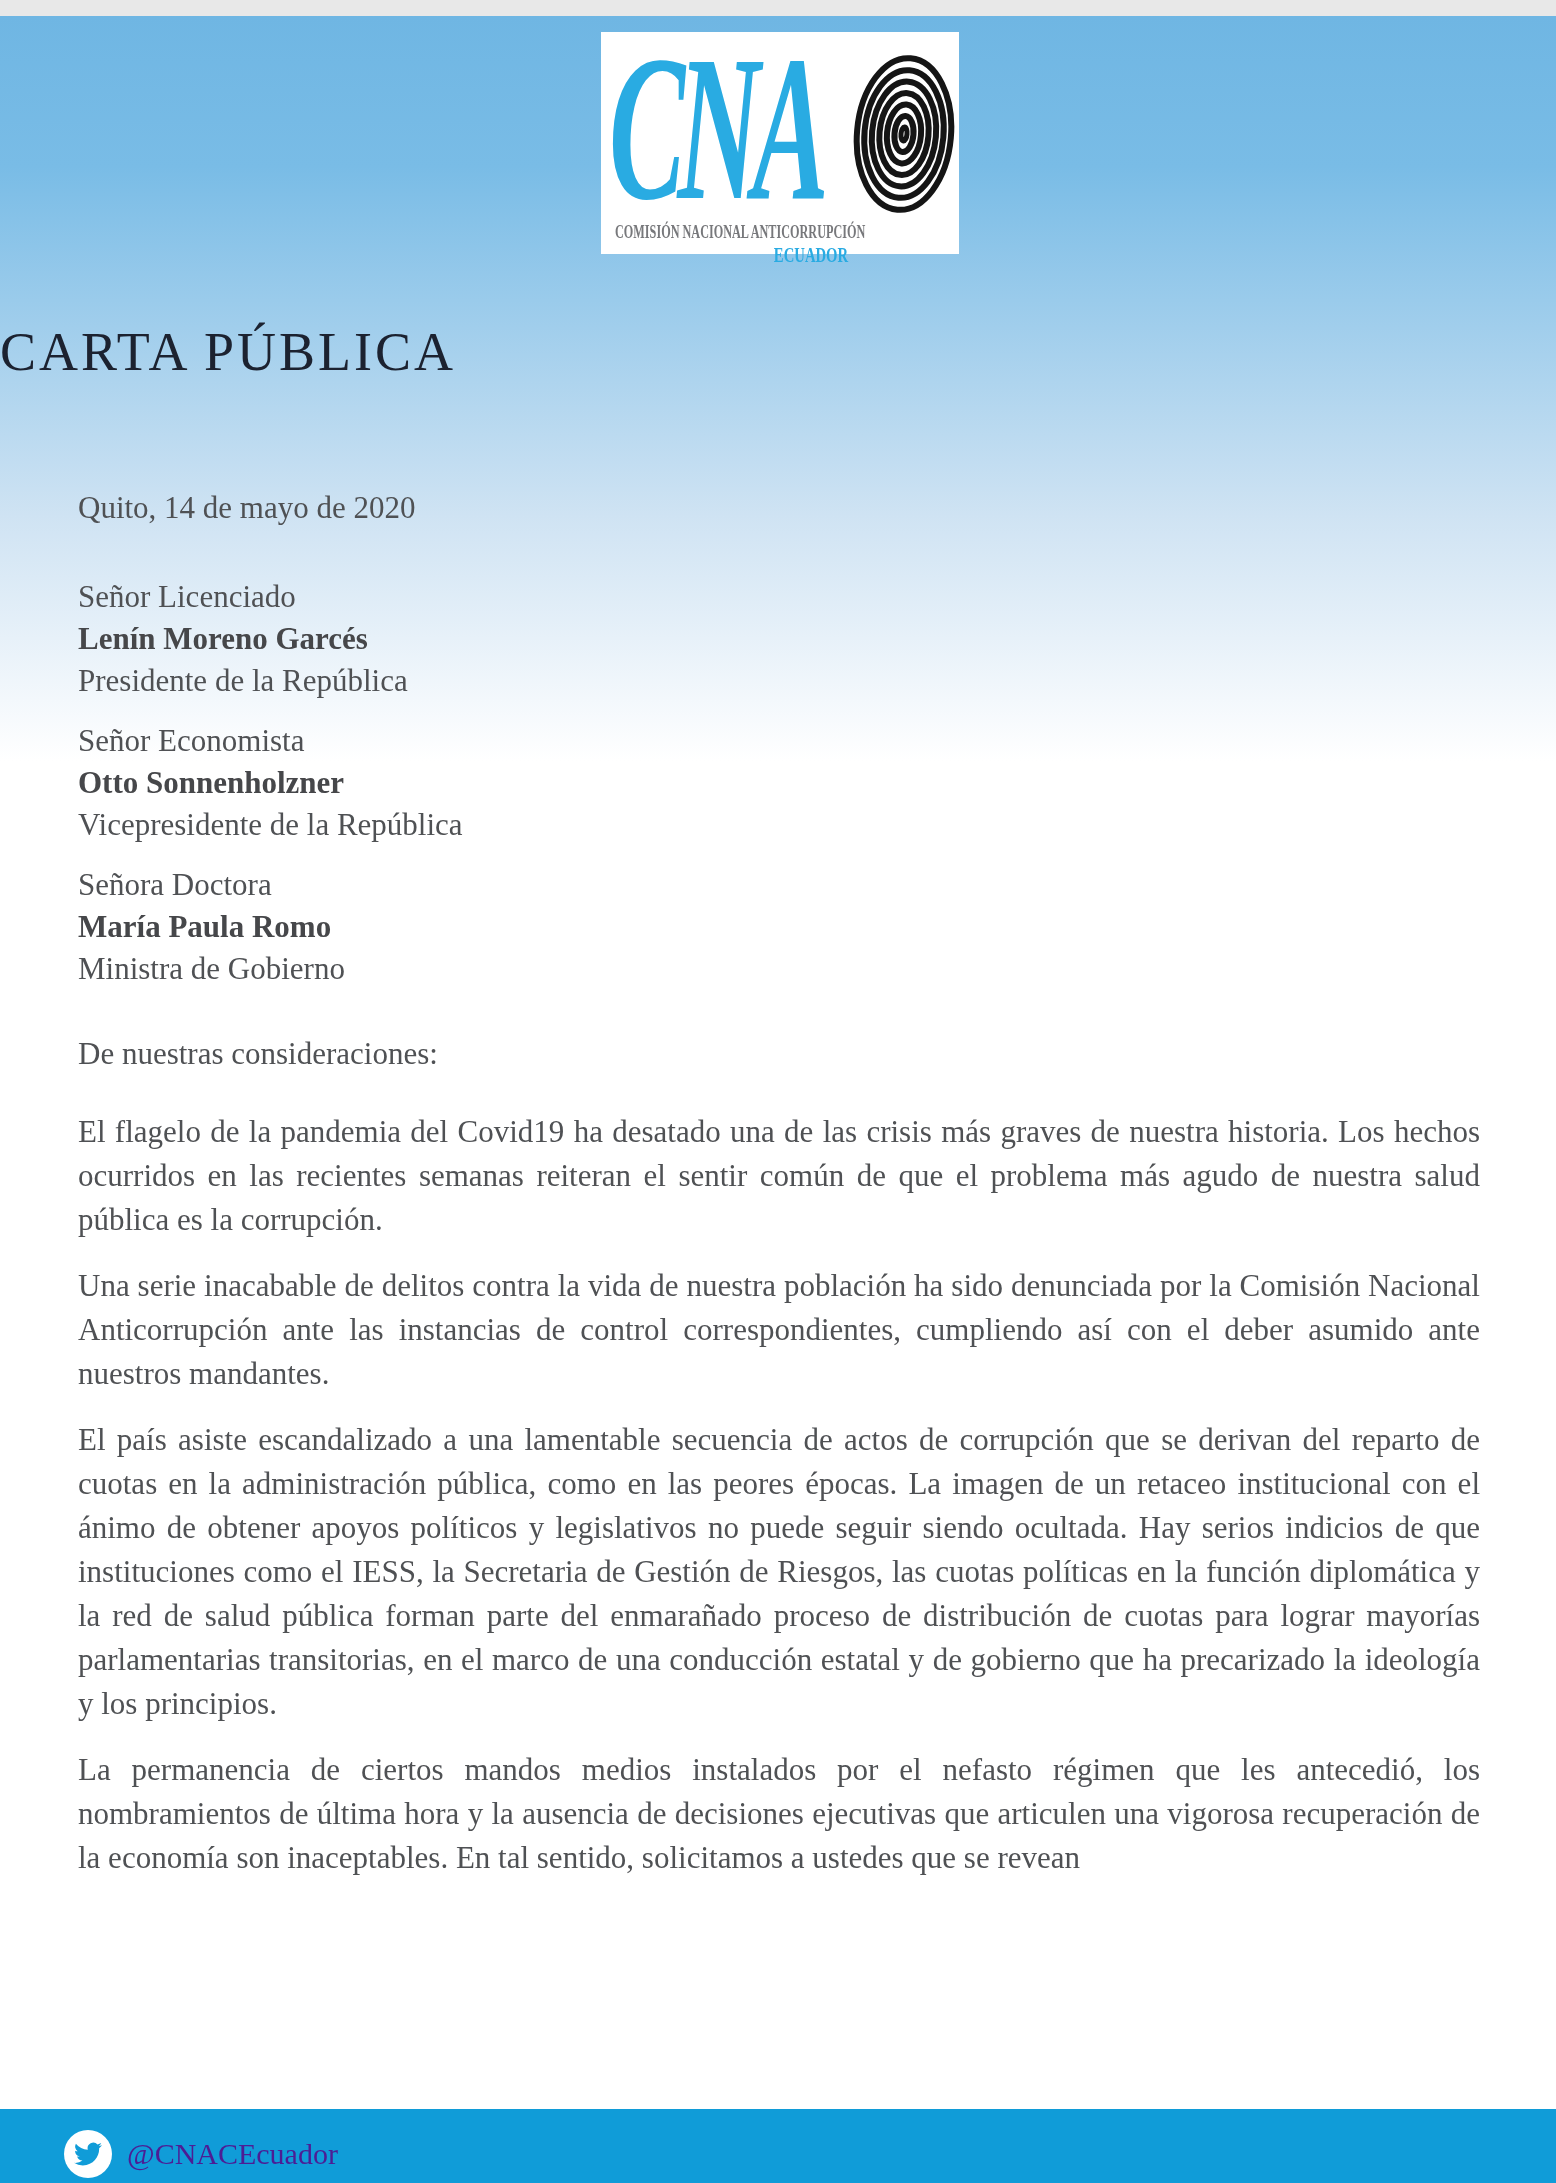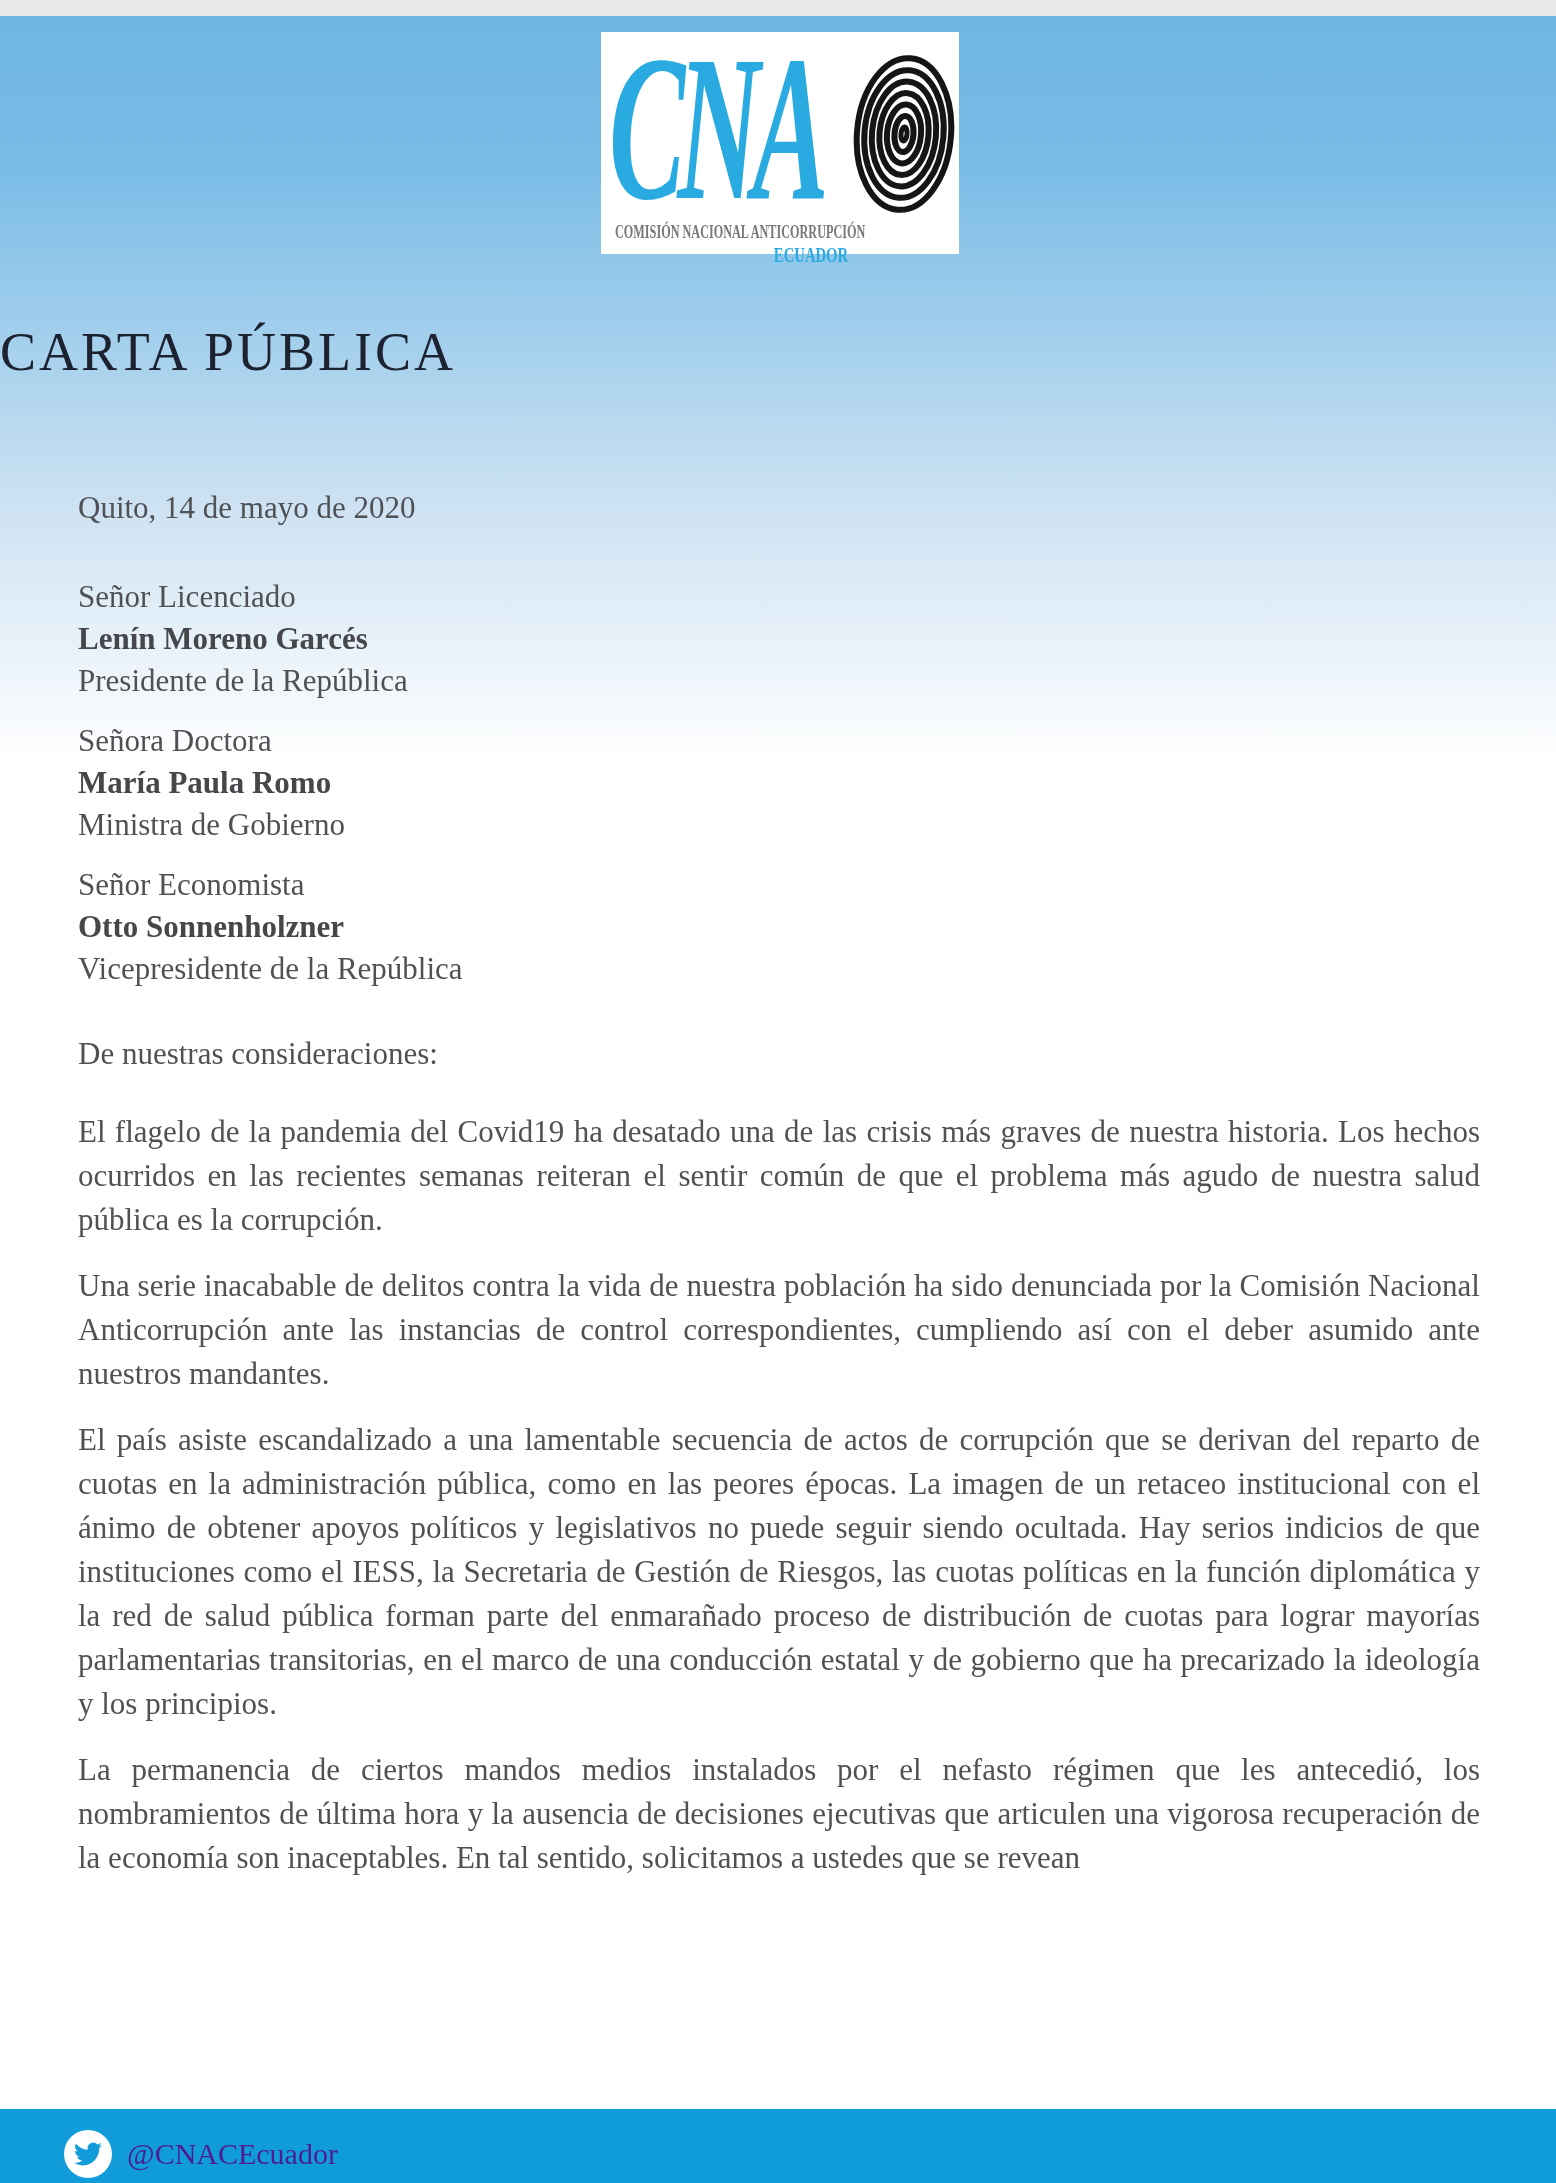--- a/index.html
+++ b/index.html
@@ -100,29 +100,29 @@
   <div class="letter">
     <p class="date">Quito, 14 de mayo de 2020</p>
 
     <div class="recipient">
       <div>Señor Licenciado</div>
       <div class="name">Lenín Moreno Garcés</div>
       <div>Presidente de la República</div>
     </div>
 
     <div class="recipient">
+      <div>Señor Economista</div>
+      <div class="name">Otto Sonnenholzner</div>
+      <div>Vicepresidente de la República</div>
+    </div>
+
+    <div class="recipient">
       <div>Señora Doctora</div>
       <div class="name">María Paula Romo</div>
       <div>Ministra de Gobierno</div>
-    </div>
-
-    <div class="recipient">
-      <div>Señor Economista</div>
-      <div class="name">Otto Sonnenholzner</div>
-      <div>Vicepresidente de la República</div>
     </div>
 
     <p class="greeting">De nuestras consideraciones:</p>
 
     <p class="para">El flagelo de la pandemia del Covid19 ha desatado una de las crisis más graves de nuestra historia. Los hechos ocurridos en las recientes semanas reiteran el sentir común de que el problema más agudo de nuestra salud pública es la corrupción.</p>
     <p class="para">Una serie inacabable de delitos contra la vida de nuestra población ha sido denunciada por la Comisión Nacional Anticorrupción ante las instancias de control correspondientes, cumpliendo así con el deber asumido ante nuestros mandantes.</p>
     <p class="para">El país asiste escandalizado a una lamentable secuencia de actos de corrupción que se derivan del reparto de cuotas en la administración pública, como en las peores épocas. La imagen de un retaceo institucional con el ánimo de obtener apoyos políticos y legislativos no puede seguir siendo ocultada. Hay serios indicios de que instituciones como el IESS, la Secretaria de Gestión de Riesgos, las cuotas políticas en la función diplomática y la red de salud pública forman parte del enmarañado proceso de distribución de cuotas para lograr mayorías parlamentarias transitorias, en el marco de una conducción estatal y de gobierno que ha precarizado la ideología y los principios.</p>
     <p class="para">La permanencia de ciertos mandos medios instalados por el nefasto régimen que les antecedió, los nombramientos de última hora y la ausencia de decisiones ejecutivas que articulen una vigorosa recuperación de la economía son inaceptables. En tal sentido, solicitamos a ustedes que se revean</p>
   </div>
 

